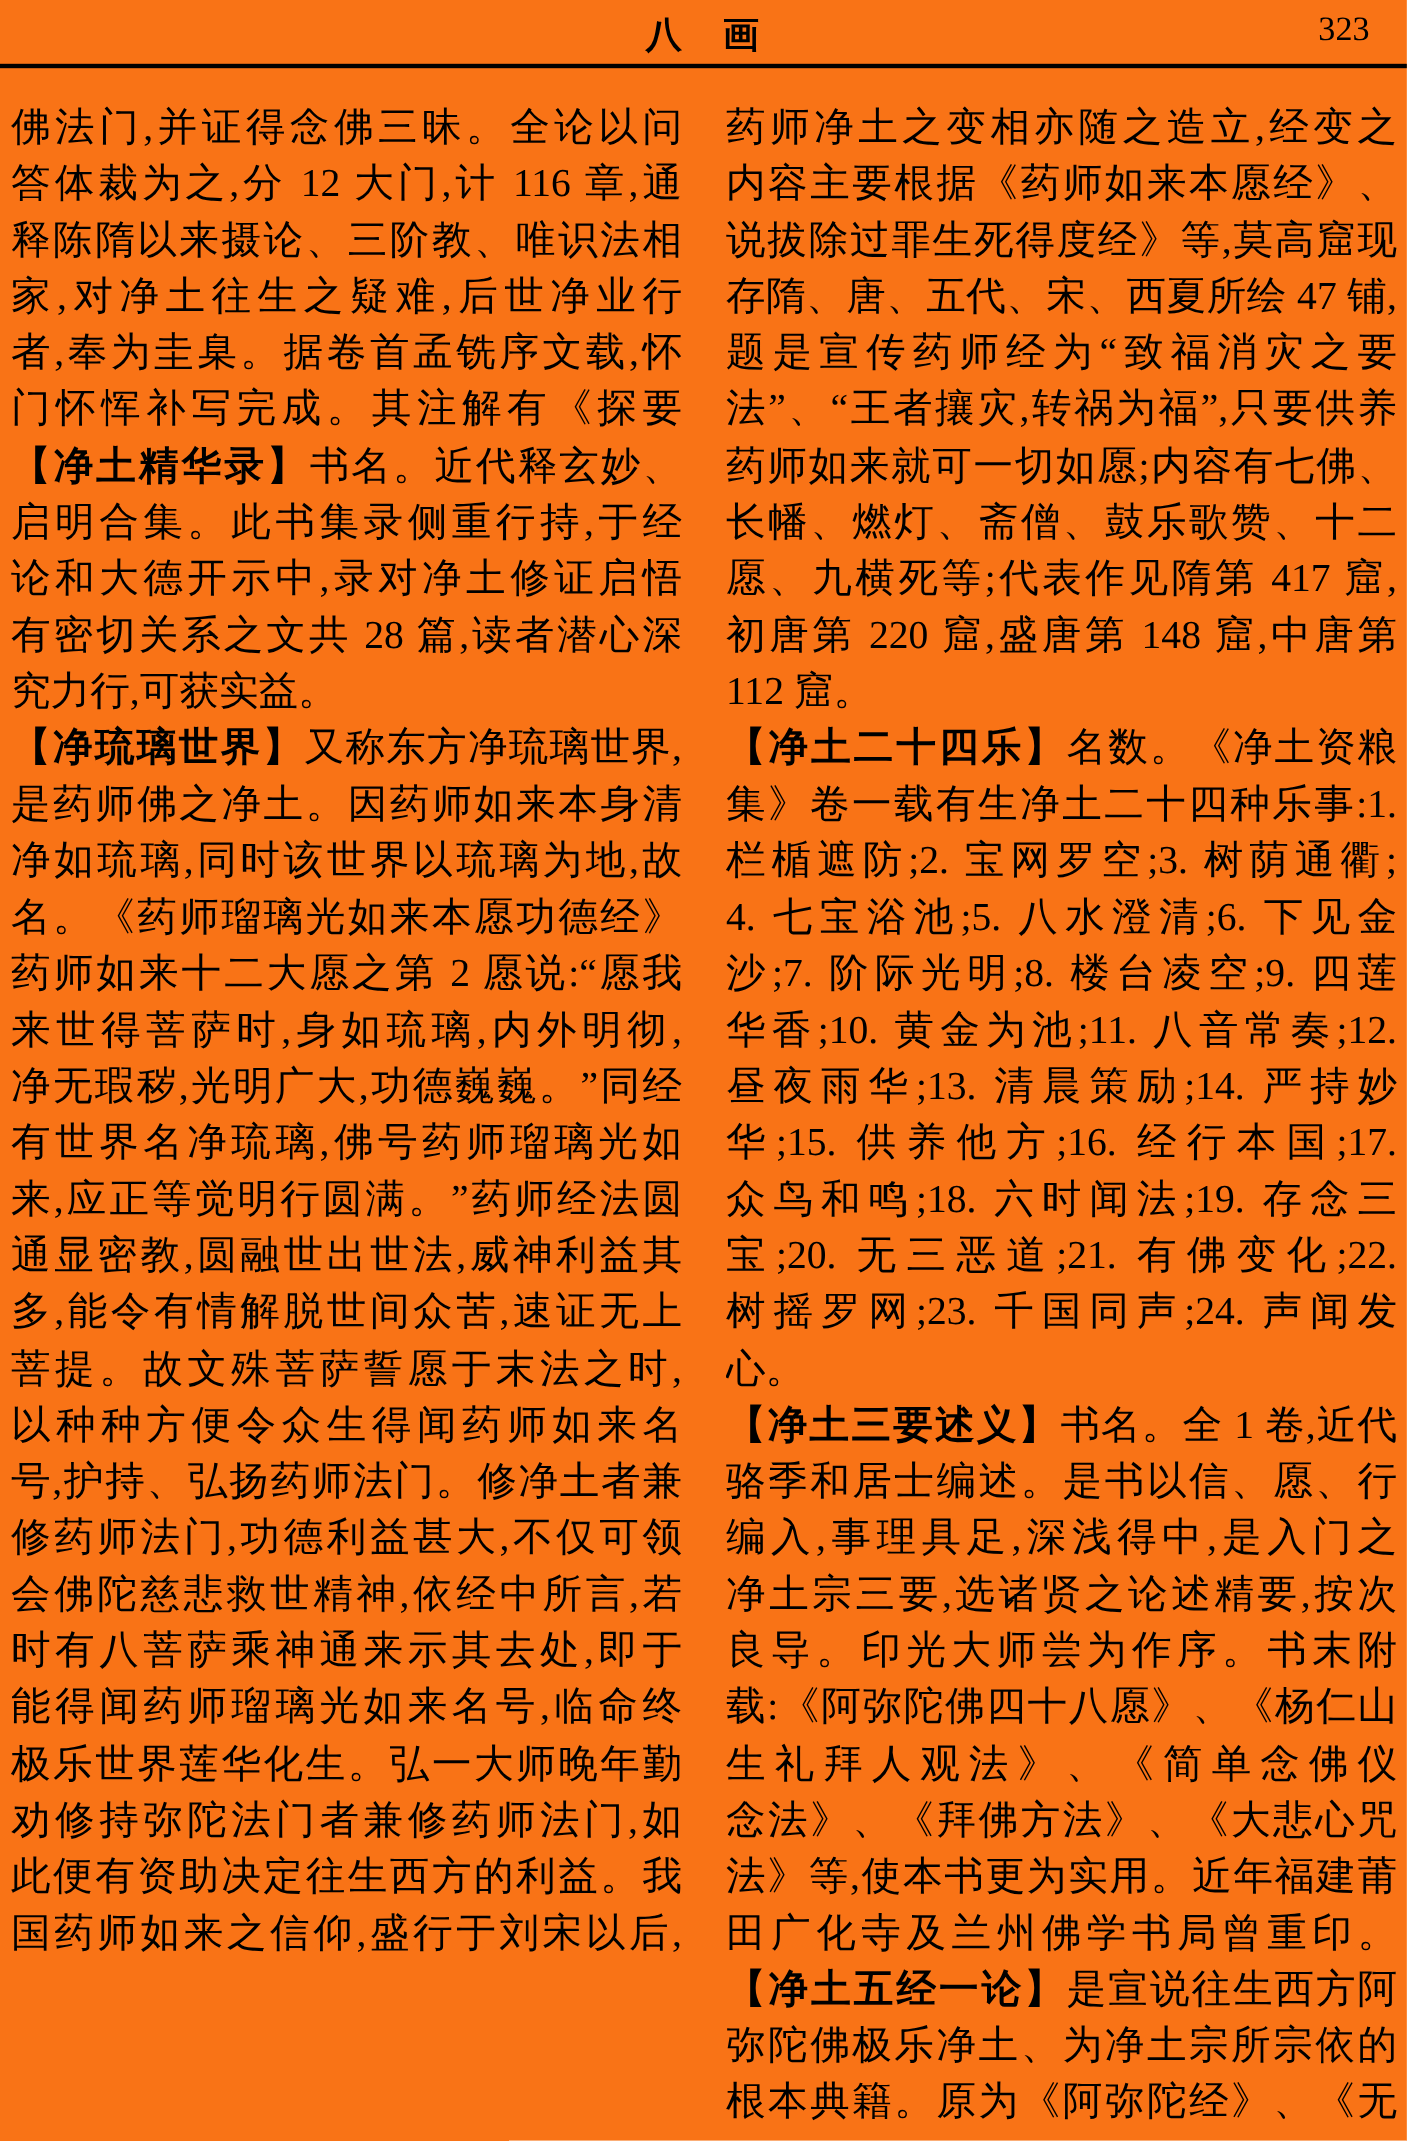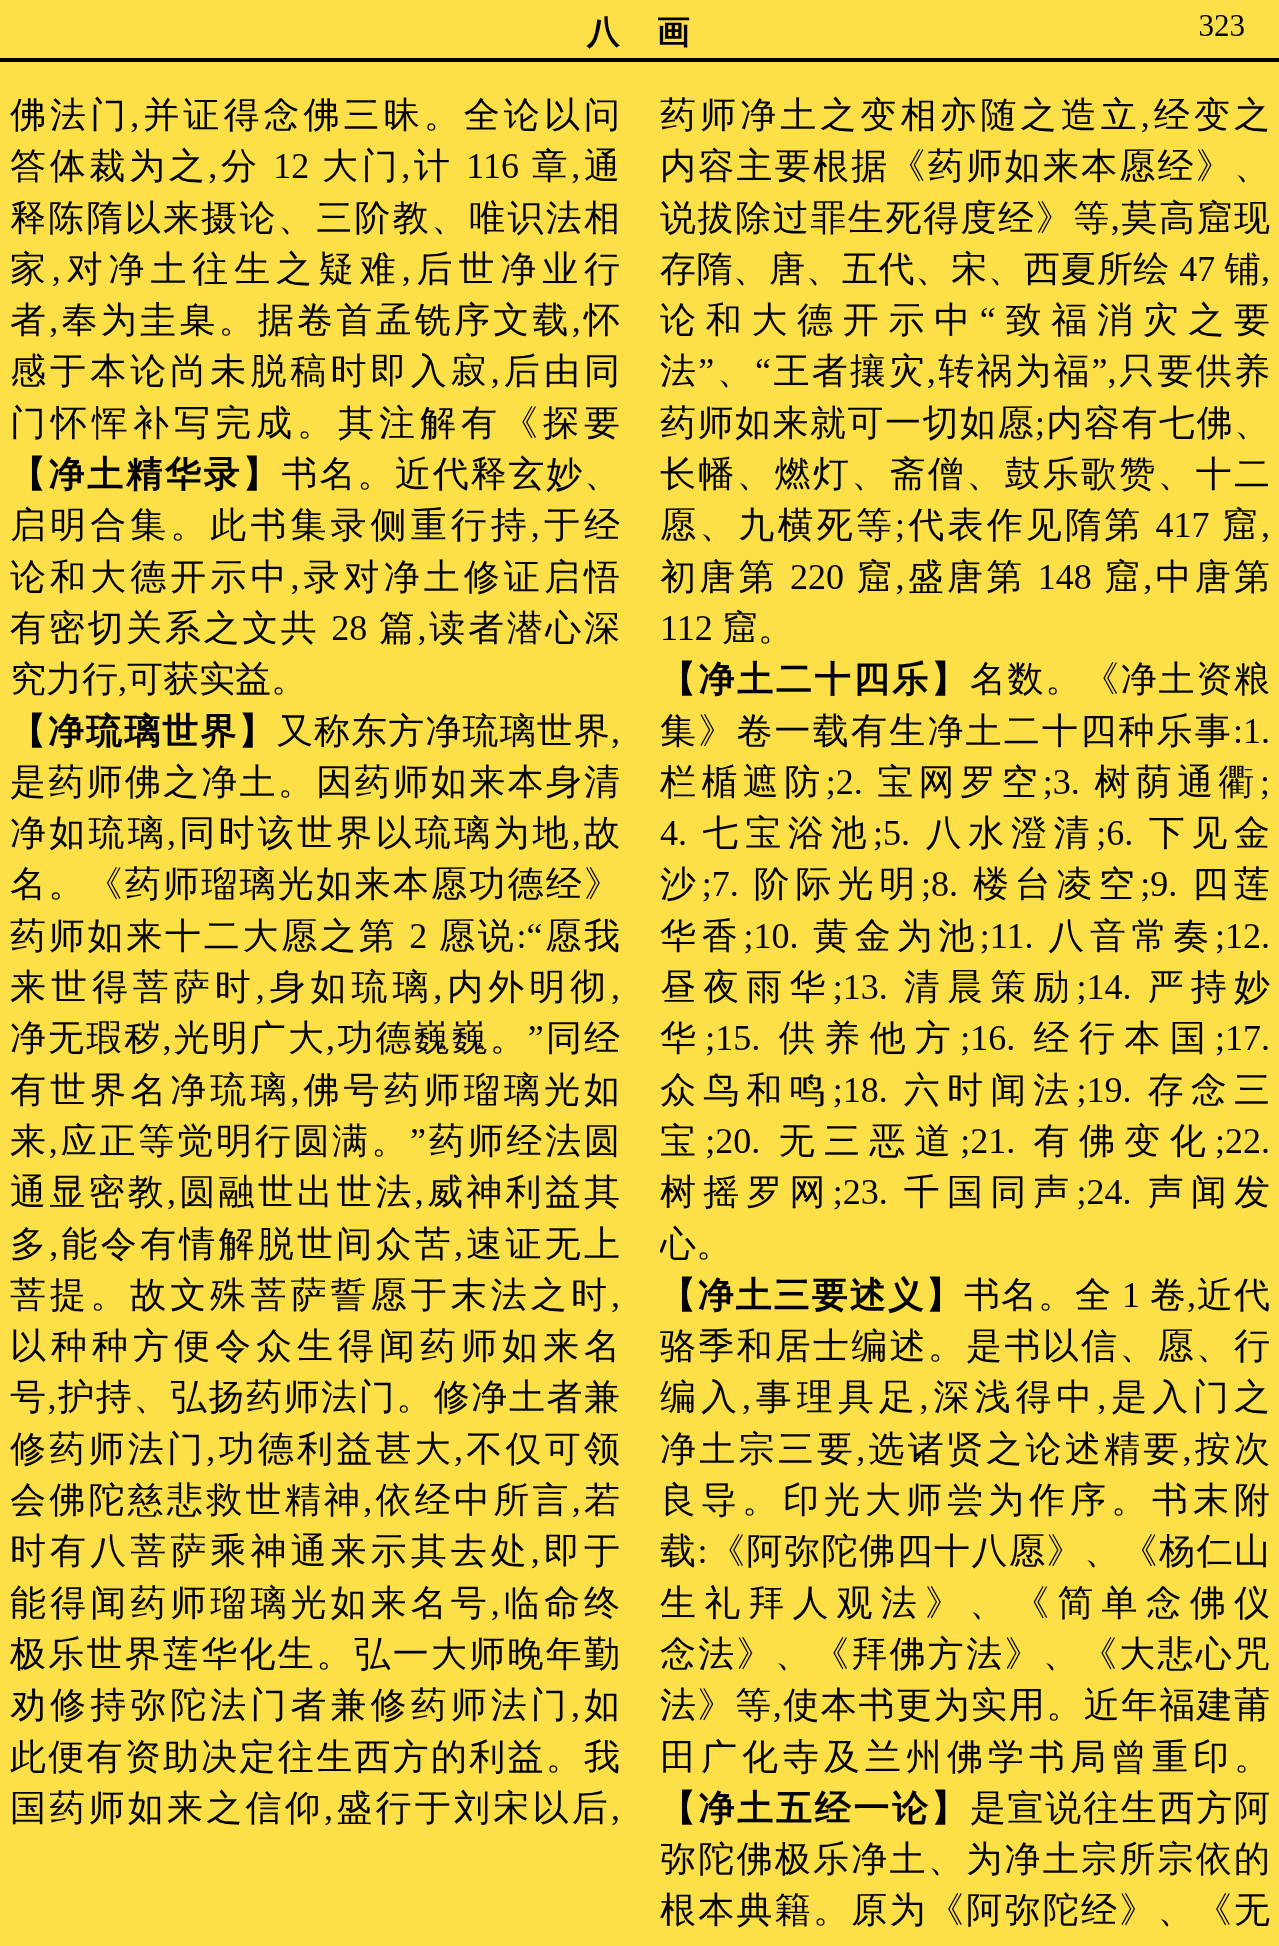--- a/index.html
+++ b/index.html
@@ -11,21 +11,21 @@
     width: 1279px;
     height: 1946px;
     overflow: hidden;
     color: #000;
     font-family: "Liberation Serif", "DejaVu Serif", serif;
     -webkit-font-smoothing: antialiased;
   }
   .page {
     width: 1279px;
     height: 1946px;
-    background: #fde047;
+    background: #f97316;
     box-sizing: border-box;
   }
   .header {
     position: relative;
     height: 58px;
     box-sizing: border-box;
   }
   .section-title {
     position: absolute;
     left: 0;
@@ -88,21 +88,20 @@
     <div class="page-number">323</div>
   </div>
   <div class="rule"></div>
   <div class="content">
     <div class="column">
         <div class="line">佛法门,并证得念佛三昧。全论以问</div>
         <div class="line">答体裁为之,分 12 大门,计 116 章,通</div>
         <div class="line">释陈隋以来摄论、三阶教、唯识法相诸</div>
         <div class="line">家,对净土往生之疑难,后世净业行</div>
         <div class="line">者,奉为圭臬。据卷首孟铣序文载,怀</div>
-        <div class="line">感于本论尚未脱稿时即入寂,后由同</div>
         <div class="line">门怀恽补写完成。其注解有《探要记》</div>
         <div class="line"><span class="headword">【净土精华录】</span>书名。近代释玄妙、江</div>
         <div class="line">启明合集。此书集录侧重行持,于经</div>
         <div class="line">论和大德开示中,录对净土修证启悟</div>
         <div class="line">有密切关系之文共 28 篇,读者潜心深</div>
         <div class="line short">究力行,可获实益。</div>
         <div class="line"><span class="headword">【净琉璃世界】</span>又称东方净琉璃世界,</div>
         <div class="line">是药师佛之净土。因药师如来本身清</div>
         <div class="line">净如琉璃,同时该世界以琉璃为地,故</div>
         <div class="line">名。《药师瑠璃光如来本愿功德经》中</div>
@@ -123,21 +122,21 @@
         <div class="line">极乐世界莲华化生。弘一大师晚年勤</div>
         <div class="line">劝修持弥陀法门者兼修药师法门,如</div>
         <div class="line">此便有资助决定往生西方的利益。我</div>
         <div class="line">国药师如来之信仰,盛行于刘宋以后,</div>
       </div>
     <div class="column">
         <div class="line">药师净土之变相亦随之造立,经变之</div>
         <div class="line">内容主要根据《药师如来本愿经》、《佛</div>
         <div class="line">说拔除过罪生死得度经》等,莫高窟现</div>
         <div class="line">存隋、唐、五代、宋、西夏所绘 47 铺,主</div>
-        <div class="line">论和大德开示中“致福消灾之要</div>
+        <div class="line">题是宣传药师经为“致福消灾之要</div>
         <div class="line">法”、“王者攘灾,转祸为福”,只要供养</div>
         <div class="line">药师如来就可一切如愿;内容有七佛、</div>
         <div class="line">长幡、燃灯、斋僧、鼓乐歌赞、十二大</div>
         <div class="line">愿、九横死等;代表作见隋第 417 窟,</div>
         <div class="line">初唐第 220 窟,盛唐第 148 窟,中唐第</div>
         <div class="line short">112 窟。</div>
         <div class="line"><span class="headword">【净土二十四乐】</span>名数。《净土资粮全</div>
         <div class="line">集》卷一载有生净土二十四种乐事:1.</div>
         <div class="line">栏楯遮防;2. 宝网罗空;3. 树荫通衢;</div>
         <div class="line">4. 七宝浴池;5. 八水澄清;6. 下见金</div>

